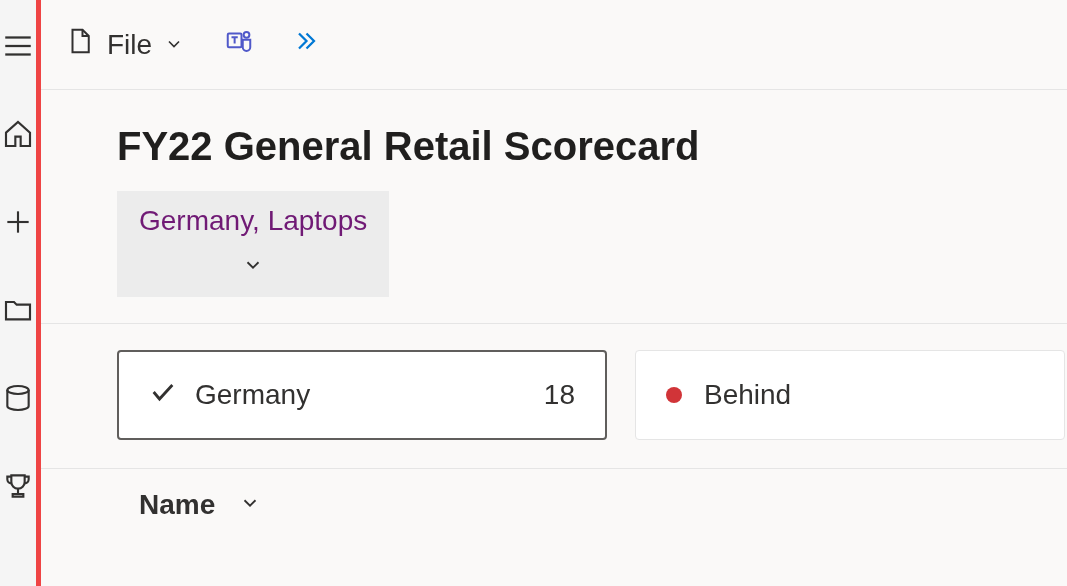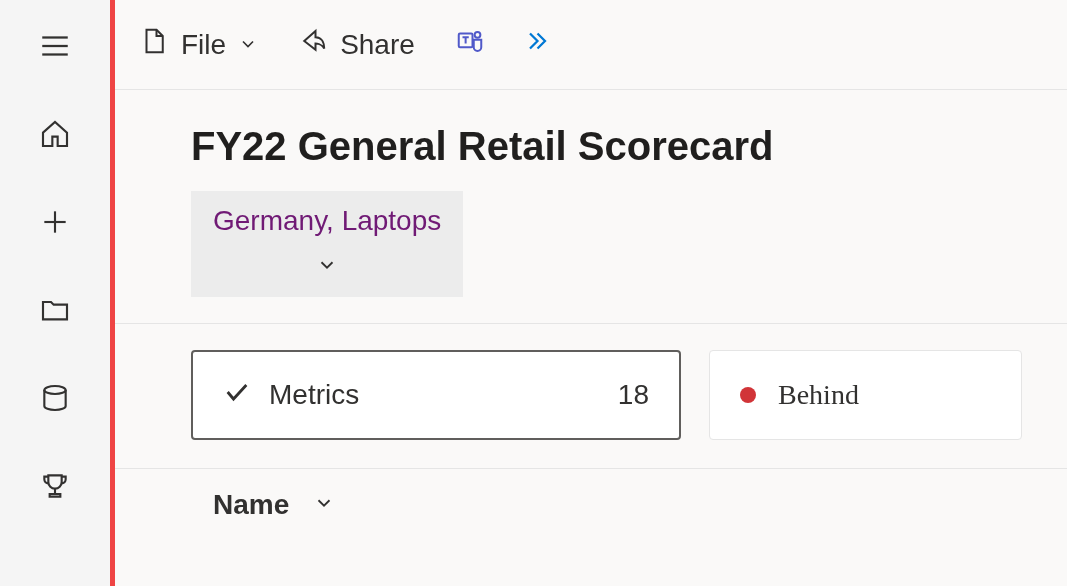--- a/index.html
+++ b/index.html
@@ -108,21 +108,21 @@
   .card.selected {
     border: 2px solid #605e5c;
     width: 490px;
     justify-content: flex-start;
   }
   .card.selected .card-value {
     margin-left: auto;
     font-size: 28px;
   }
   .card .check svg { width: 28px; height: 28px; margin-right: 18px; }
-  .card.behind { width: 313px; font-family: Liberation Serif, serif; }
+  .card.behind { width: 430px; }
   .dot-red {
     width: 16px; height: 16px; border-radius: 50%;
     background: #d13438; margin-right: 22px;
   }
 
   .divider-full2 {
     height: 1px;
     background: #e5e5e5;
     margin: 28px -40px 20px -76px;
   }
@@ -196,28 +196,20 @@
             <path d="M6 3 H14 L19 8 V21 H6 Z"></path>
             <path d="M14 3 V8 H19"></path>
           </svg>
       </span>
       <span>File</span>
       <span class="chev-small">
         <svg viewBox="0 0 24 24" fill="none" stroke="#323130" stroke-width="2">
             <polyline points="6 9 12 15 18 9"></polyline>
           </svg>
       </span>
-    </div>
-    <div class="toolbar-item">
-      <span>
-        <svg viewBox="0 0 24 24" fill="none" stroke="#323130" stroke-width="1.6">
-            <path d="M5 12 L14 4 V9 C20 9 21 15 21 18 C19 14 14 14 14 14 V19 Z"></path>
-          </svg>
-      </span>
-      <span>Share</span>
     </div>
     <div class="toolbar-item">
       <span>
         <svg viewBox="0 0 24 24" fill="none" stroke="#5059c9" stroke-width="1.6">
             <rect x="3" y="6" width="11" height="11" rx="1"></rect>
             <path d="M6 9 H11 M8.5 9 V14"></path>
             <circle cx="18" cy="7" r="2.3"></circle>
             <path d="M15 11 H21 V17 A3 3 0 0 1 15 17 Z"></path>
           </svg>
       </span>
@@ -245,21 +237,21 @@
 
     <div class="divider-full"></div>
 
     <div class="cards-row">
       <div class="card selected">
         <span class="check">
           <svg viewBox="0 0 24 24" fill="none" stroke="#323130" stroke-width="2.4">
               <polyline points="4 12 9 18 20 6"></polyline>
             </svg>
         </span>
-        <span>Metrics</span>
+        <span>Germany</span>
         <span class="card-value">18</span>
       </div>
       <div class="card behind">
         <span class="dot-red"></span>
         <span>Behind</span>
       </div>
     </div>
 
     <div class="divider-full2"></div>
 

